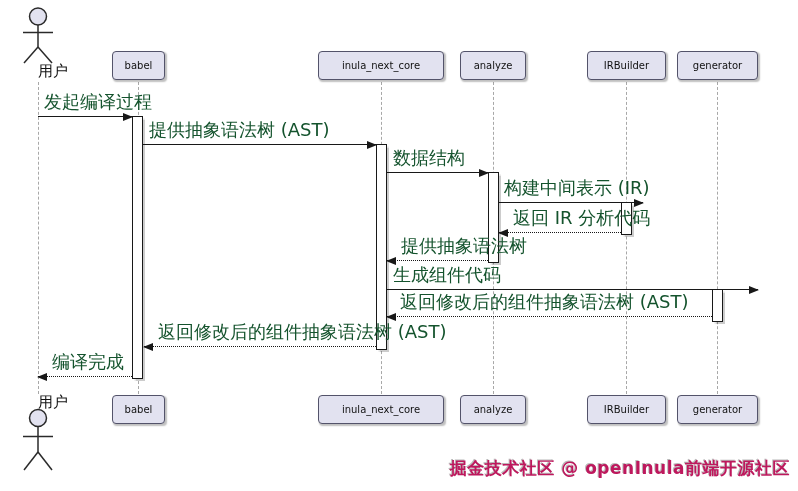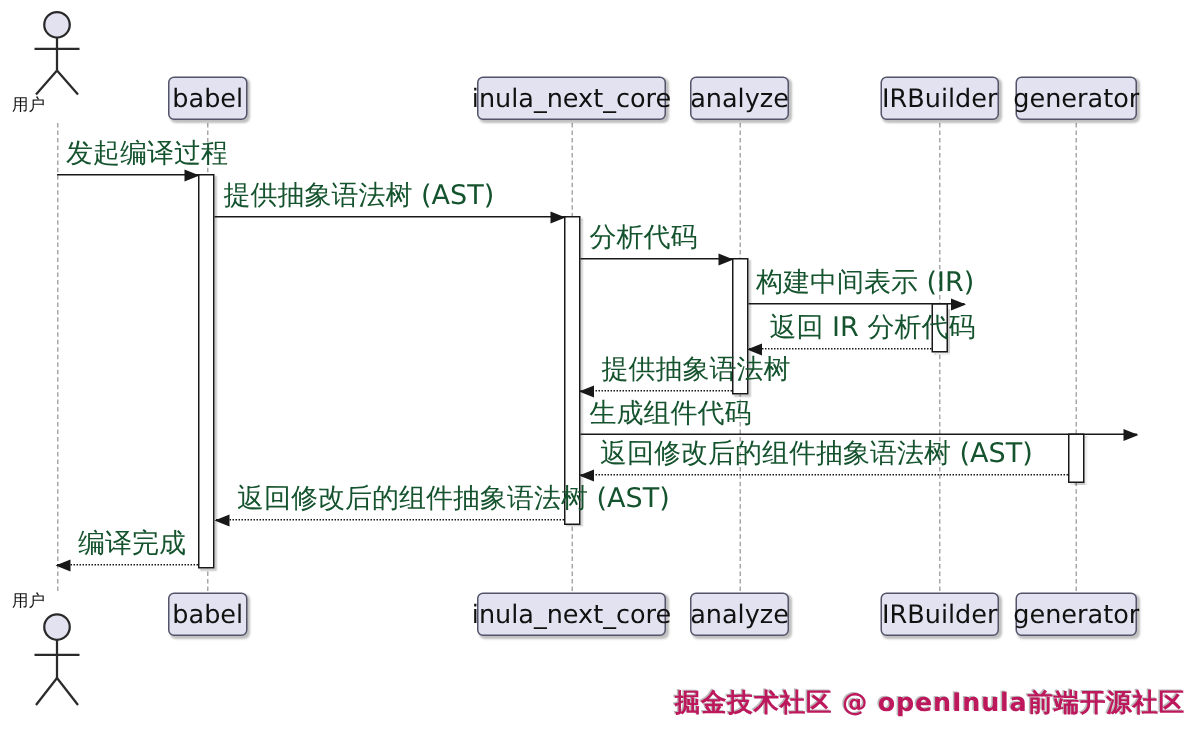--- a/index.html
+++ b/index.html
@@ -6,23 +6,23 @@
   #canvas{
     position:relative;width:798px;height:491px;background:#ffffff;overflow:hidden;
     font-family:"DejaVu Sans","Liberation Sans",sans-serif;color:#181818;
   }
   .lifeline{position:absolute;width:0;border-left:1px dashed #a8a8a8;}
   .pbox{
     position:absolute;height:29px;box-sizing:border-box;
     background:#e2e2f0;border:1px solid #53536a;border-radius:4px;
     box-shadow:1.5px 1.5px 1.5px rgba(0,0,0,.25);
     display:flex;align-items:center;justify-content:center;
-    font-size:17px;color:#111;white-space:nowrap;
+    font-size:10px;color:#111;white-space:nowrap;
   }
-  .actor-label{position:absolute;font-size:11px;color:#111;text-align:left;white-space:nowrap;}
+  .actor-label{position:absolute;font-size:15px;color:#111;text-align:right;white-space:nowrap;}
   .activation{
     position:absolute;width:9px;background:#ffffff;border:1px solid #181818;
     box-shadow:1.5px 1.5px 1px rgba(0,0,0,.2);box-sizing:content-box;
   }
   .msg{position:absolute;height:20px;}
   .msg .lbl{position:absolute;bottom:3px;font-size:18px;white-space:nowrap;color:#14532d;}
   .msg .line{position:absolute;left:0;right:0;bottom:0;height:0;}
   .msg.call .line{border-top:1px solid #181818;}
   .msg.return .line{border-top:1px dotted #181818;}
   .msg .head{position:absolute;width:0;height:0;bottom:-4px;}
@@ -111,21 +111,21 @@
     <div class="head right"></div>
   </div>
 
   <div class="msg call" style="left:143px;top:125px;width:233px;">
     <span class="lbl" style="left:6px;">提供抽象语法树 (AST)</span>
     <div class="line"></div>
     <div class="head right"></div>
   </div>
 
   <div class="msg call" style="left:387px;top:153px;width:101px;">
-    <span class="lbl" style="left:6px;">分析代码</span>
+    <span class="lbl" style="left:6px;">数据结构</span>
     <div class="line"></div>
     <div class="head right"></div>
   </div>
 
   <div class="msg call" style="left:499px;top:183px;width:122px;padding-left:22px;">
     <span class="lbl" style="left:5px;">构建中间表示 (IR)</span>
     <div class="line"></div>
     <div class="head right"></div>
   </div>
 

